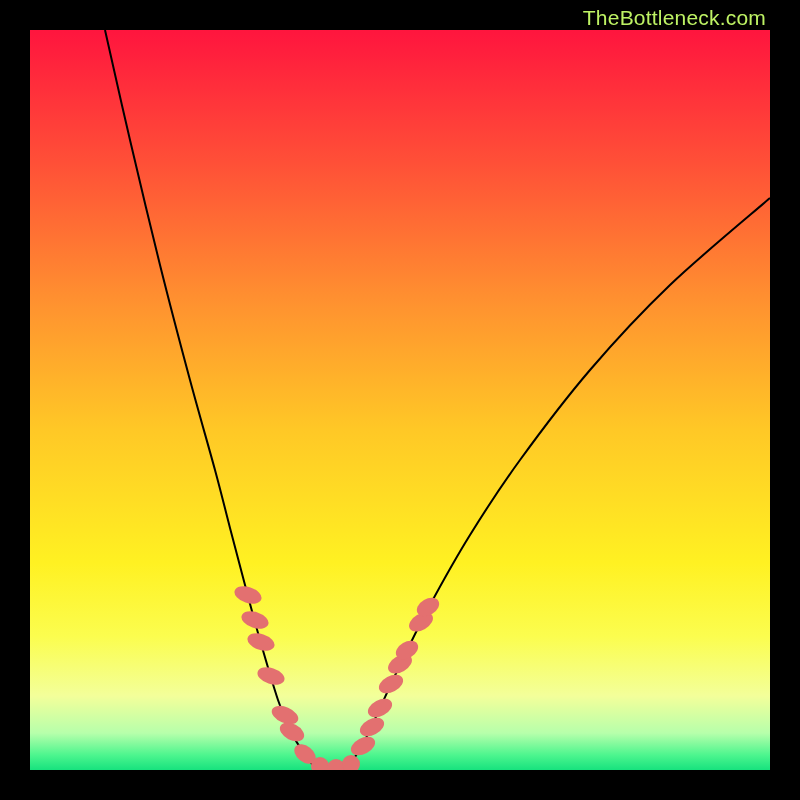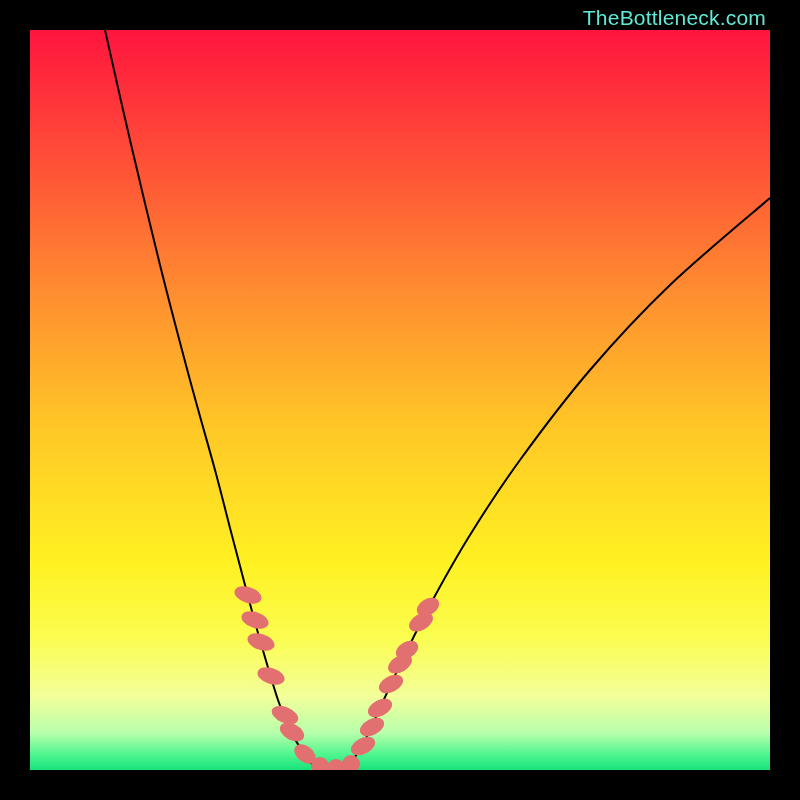--- a/index.html
+++ b/index.html
@@ -28,21 +28,21 @@
       #f3ff9a 90%,
       #b7ffab 95%,
       #4cf58e 98%,
       #17e27e 100%
     );
   }
   .watermark {
     position: absolute;
     top: 6px;
     right: 34px;
-    color: #5eead4;
+    color: #bef264;
     font-size: 21px;
     letter-spacing: 0.2px;
     font-weight: 500;
   }
   svg.overlay {
     position: absolute;
     left: 0;
     top: 0;
     width: 740px;
     height: 740px;

